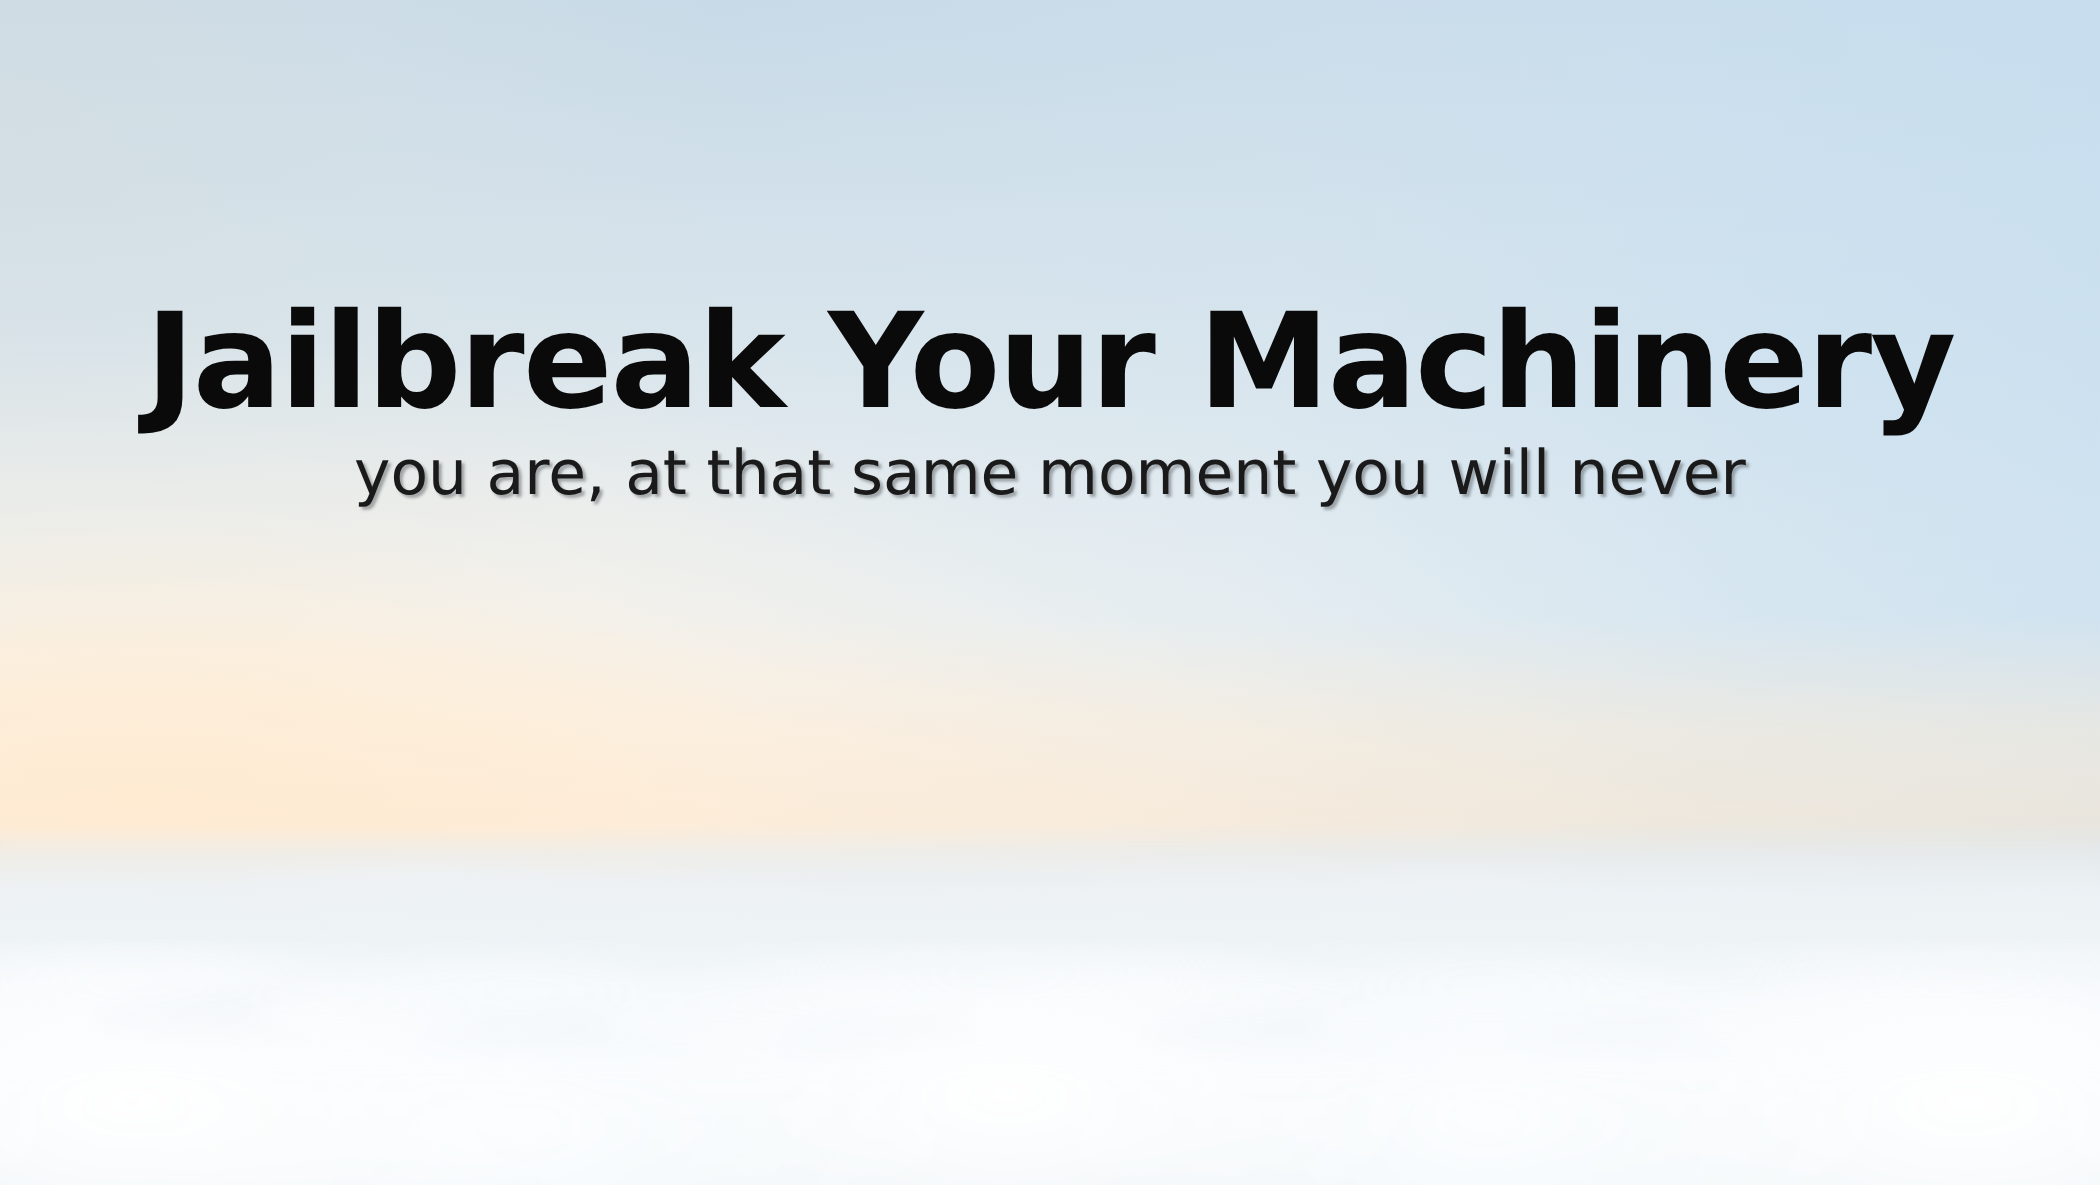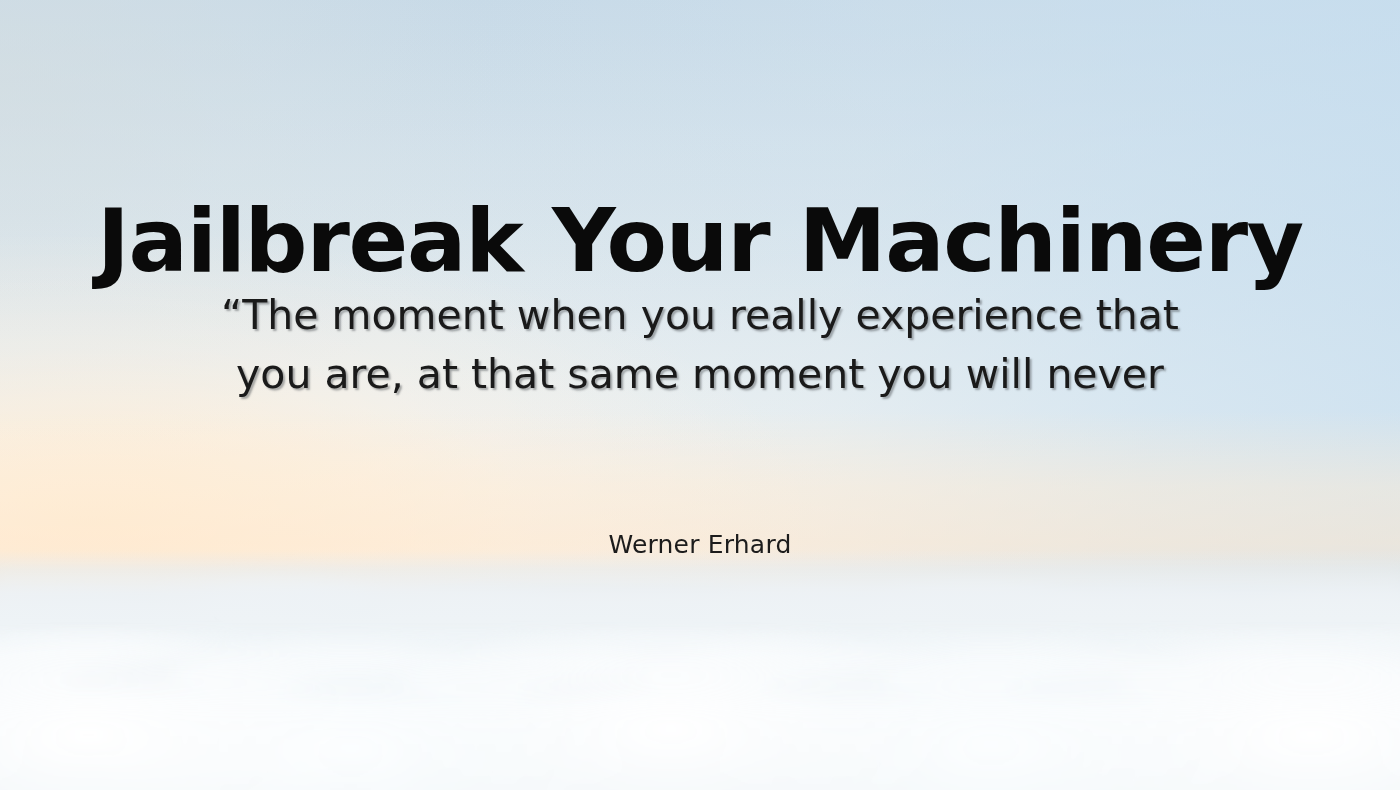--- a/index.html
+++ b/index.html
@@ -330,20 +330,18 @@
   <div class="cloud cloud-shadow" style="left:160px;  top:726px; width:320px; height:34px; opacity:0.45;"></div>
   <div class="cloud cloud-shadow" style="left:680px;  top:728px; width:320px; height:32px; opacity:0.40;"></div>
 
   <div class="cloud-bank-bottom"></div>
 
   <div class="text-layer">
 
     <h1 class="title">Jailbreak Your Machinery</h1>
 
     <div class="quote">
-      <div>“The moment when you really experience that</div>
       <div>you are, at that same moment you will never</div>
     </div>
 
-    <div class="attribution">Werner Erhard</div>
   </div>
 
 </div>
 
 </body></html>

